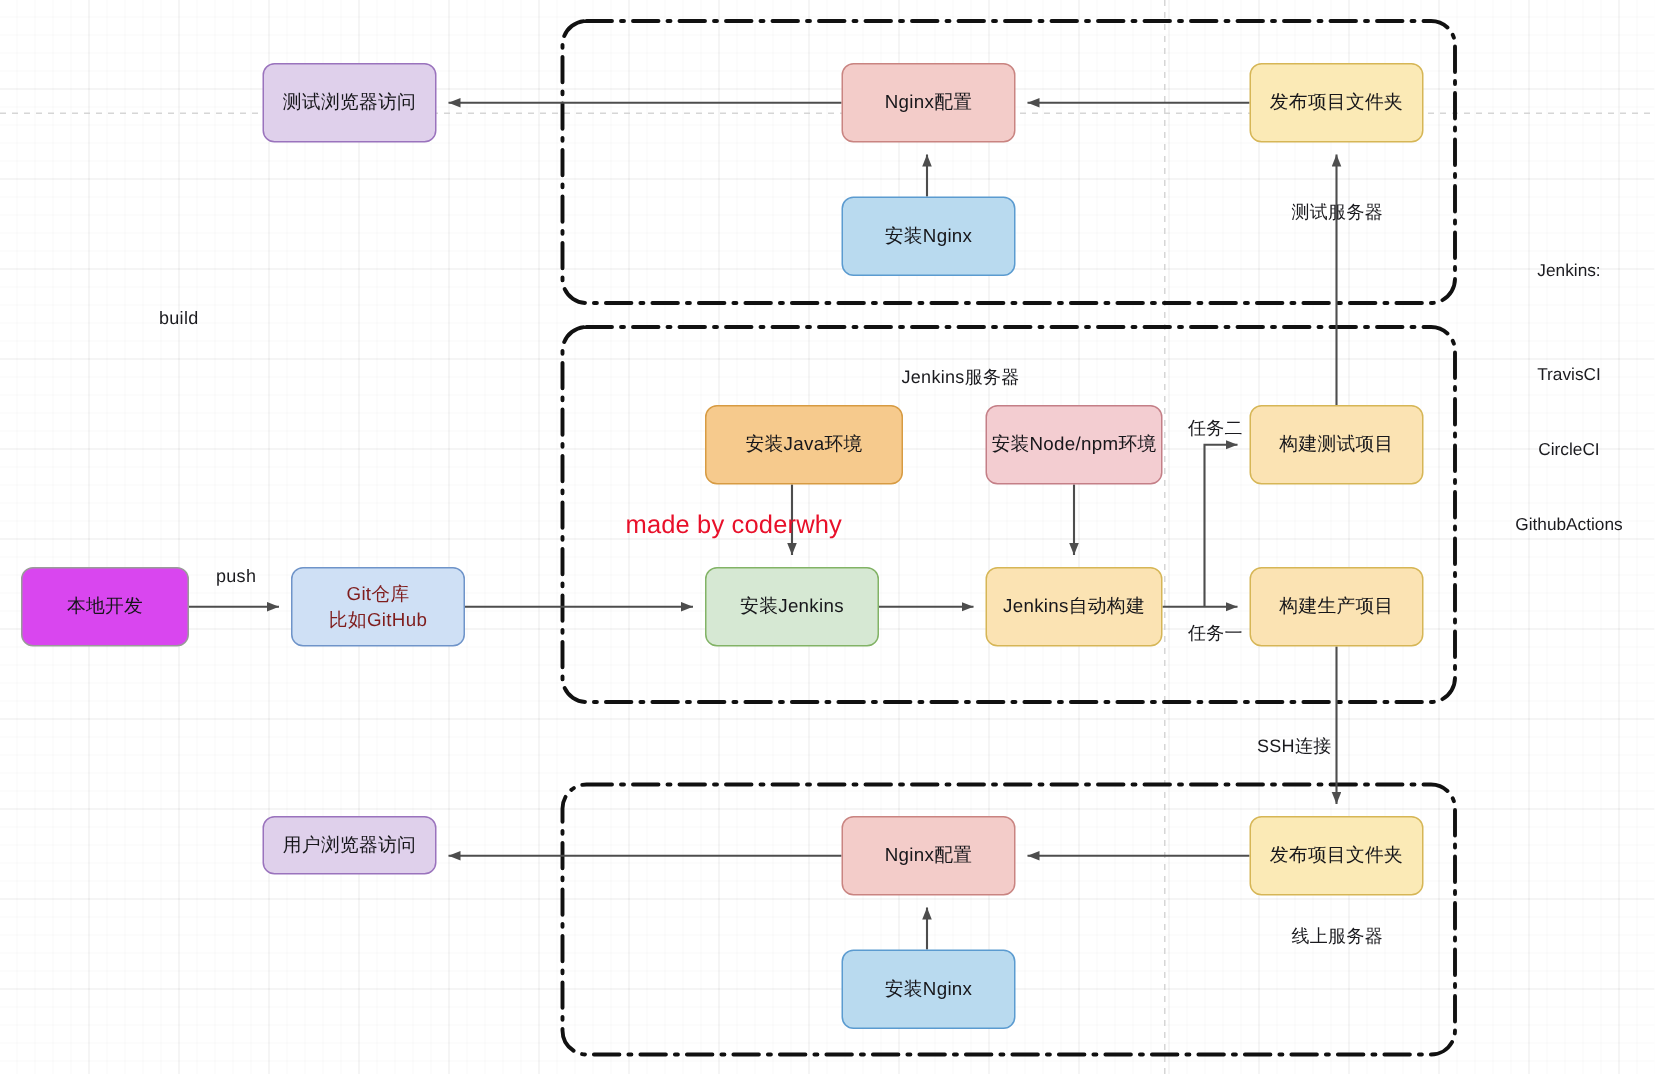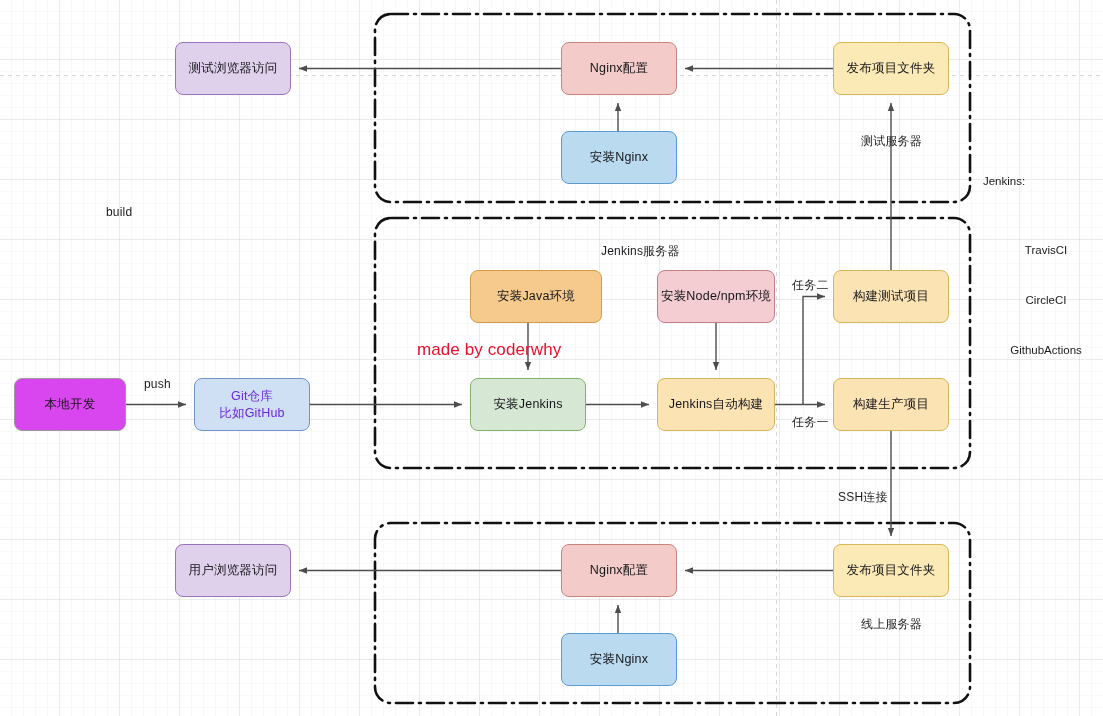--- a/index.html
+++ b/index.html
@@ -109,32 +109,32 @@
     <line x1="561" y1="570.5" x2="299" y2="570.5" marker-end="url(#arrow)"></line>
   </g>
 </svg>
 
 <div id="nodes">
     <div class="node" style="left: 14px; top: 378px; width: 112px; height: 53px; background: #d946ef; border-color: rgb(154, 154, 154); color: rgb(22, 22, 26);">
       <div>
         <span>本地开发</span>
       </div>
     </div>
-    <div class="node" style="left: 194px; top: 378px; width: 116px; height: 53px; background: rgb(207, 224, 245); border-color: rgb(111, 148, 201); color: #6d28d9;">
+    <div class="node" style="left: 194px; top: 378px; width: 116px; height: 53px; background: rgb(207, 224, 245); border-color: rgb(111, 148, 201); color: #7f1d1d;">
       <div>
         <span>Git仓库</span>
         <span>比如GitHub</span>
       </div>
     </div>
     <div class="node" style="left: 175px; top: 42px; width: 116px; height: 53px; background: rgb(223, 208, 235); border-color: rgb(154, 115, 189); color: rgb(22, 22, 26);">
       <div>
         <span>测试浏览器访问</span>
       </div>
     </div>
-    <div class="node" style="left: 175px; top: 544px; width: 116px; height: 53px; background: rgb(223, 208, 235); border-color: rgb(154, 115, 189); color: rgb(22, 22, 26);">
+    <div class="node" style="left: 175px; top: 544px; width: 116px; height: 39px; background: rgb(223, 208, 235); border-color: rgb(154, 115, 189); color: rgb(22, 22, 26);">
       <div>
         <span>用户浏览器访问</span>
       </div>
     </div>
     <div class="node" style="left: 561px; top: 42px; width: 116px; height: 53px; background: rgb(243, 204, 201); border-color: rgb(201, 132, 129); color: rgb(22, 22, 26);">
       <div>
         <span>Nginx配置</span>
       </div>
     </div>
     <div class="node" style="left: 561px; top: 131px; width: 116px; height: 53px; background: rgb(185, 218, 239); border-color: rgb(91, 155, 208); color: rgb(22, 22, 26);">
@@ -200,18 +200,18 @@
     <div class="lbl" style="left: 792px; top: 277px;">任务二</div>
     <div class="lbl" style="left: 792px; top: 414px;">任务一</div>
     <div class="lbl" style="left: 838px; top: 489px;">SSH连接</div>
     <div class="lbl" style="left: 861px; top: 133px;">测试服务器</div>
     <div class="lbl" style="left: 861px; top: 616px;">线上服务器</div>
     <div class="lbl" style="left: 601px; top: 243px;">Jenkins服务器</div>
   </div>
 
 <div class="watermark" style="left:393px;top:340px;">made by coderwhy</div>
 
-<div class="rightnote" style="left:1004px;top:173px;transform:translateX(-50%);">Jenkins:</div>
+<div class="rightnote" style="left:1046px;top:173px;transform:translateX(-50%);">Jenkins:</div>
 <div class="rightnote" style="left:1046px;top:209px;transform:translateX(-50%);">
   <div>TravisCI</div>
   <div>CircleCI</div>
   <div>GithubActions</div>
 </div>
 
 </body></html>

